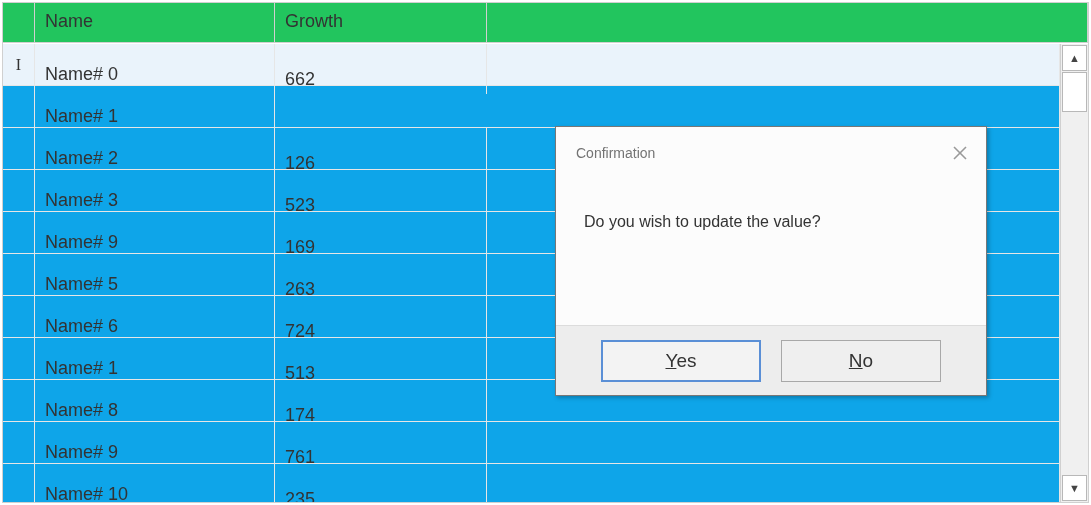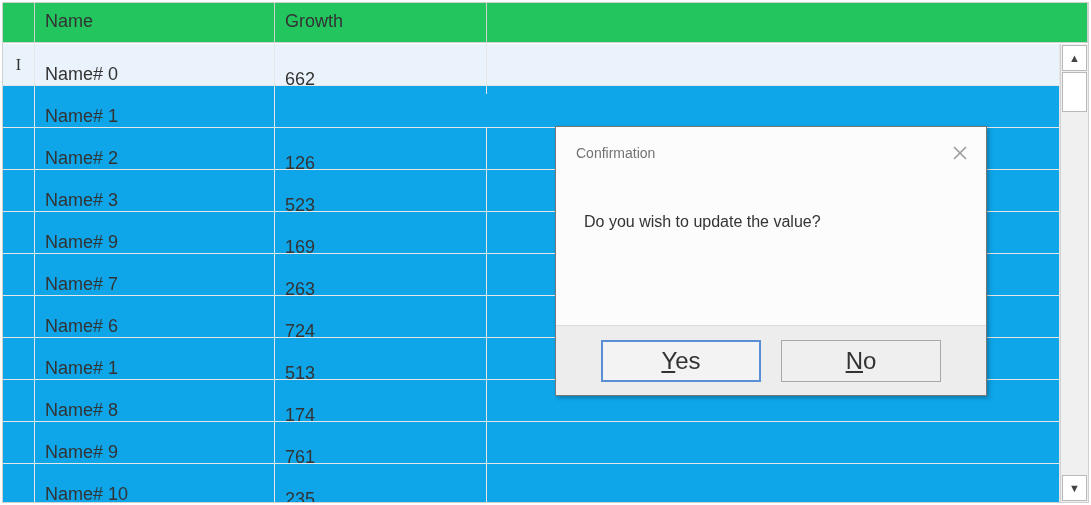--- a/index.html
+++ b/index.html
@@ -124,21 +124,21 @@
     align-items:center;
     justify-content:center;
     gap: 20px;
   }
   .dialog .dlg-btn {
     width: 160px;
     height: 42px;
     background:#efefef;
     border:1px solid #a8a8a8;
     display:flex; align-items:center; justify-content:center;
-    font-size:24px;
+    font-size:19px;
     cursor:pointer;
   }
   .dialog .dlg-btn.default {
     border:2px solid #5a8fd6;
     background:#f3f3f3;
   }
   .mnemonic { text-decoration: underline; }
 </style>
 </head>
 <body>
@@ -179,21 +179,21 @@
           <div class="col col-rest"></div>
         </div>
         <div class="row">
           <div class="col col-indicator"></div>
           <div class="col col-name">Name# 9</div>
           <div class="col col-growth">169</div>
           <div class="col col-rest"></div>
         </div>
         <div class="row">
           <div class="col col-indicator"></div>
-          <div class="col col-name">Name# 7</div>
+          <div class="col col-name">Name# 5</div>
           <div class="col col-growth">263</div>
           <div class="col col-rest"></div>
         </div>
         <div class="row">
           <div class="col col-indicator"></div>
           <div class="col col-name">Name# 6</div>
           <div class="col col-growth">724</div>
           <div class="col col-rest"></div>
         </div>
         <div class="row">

